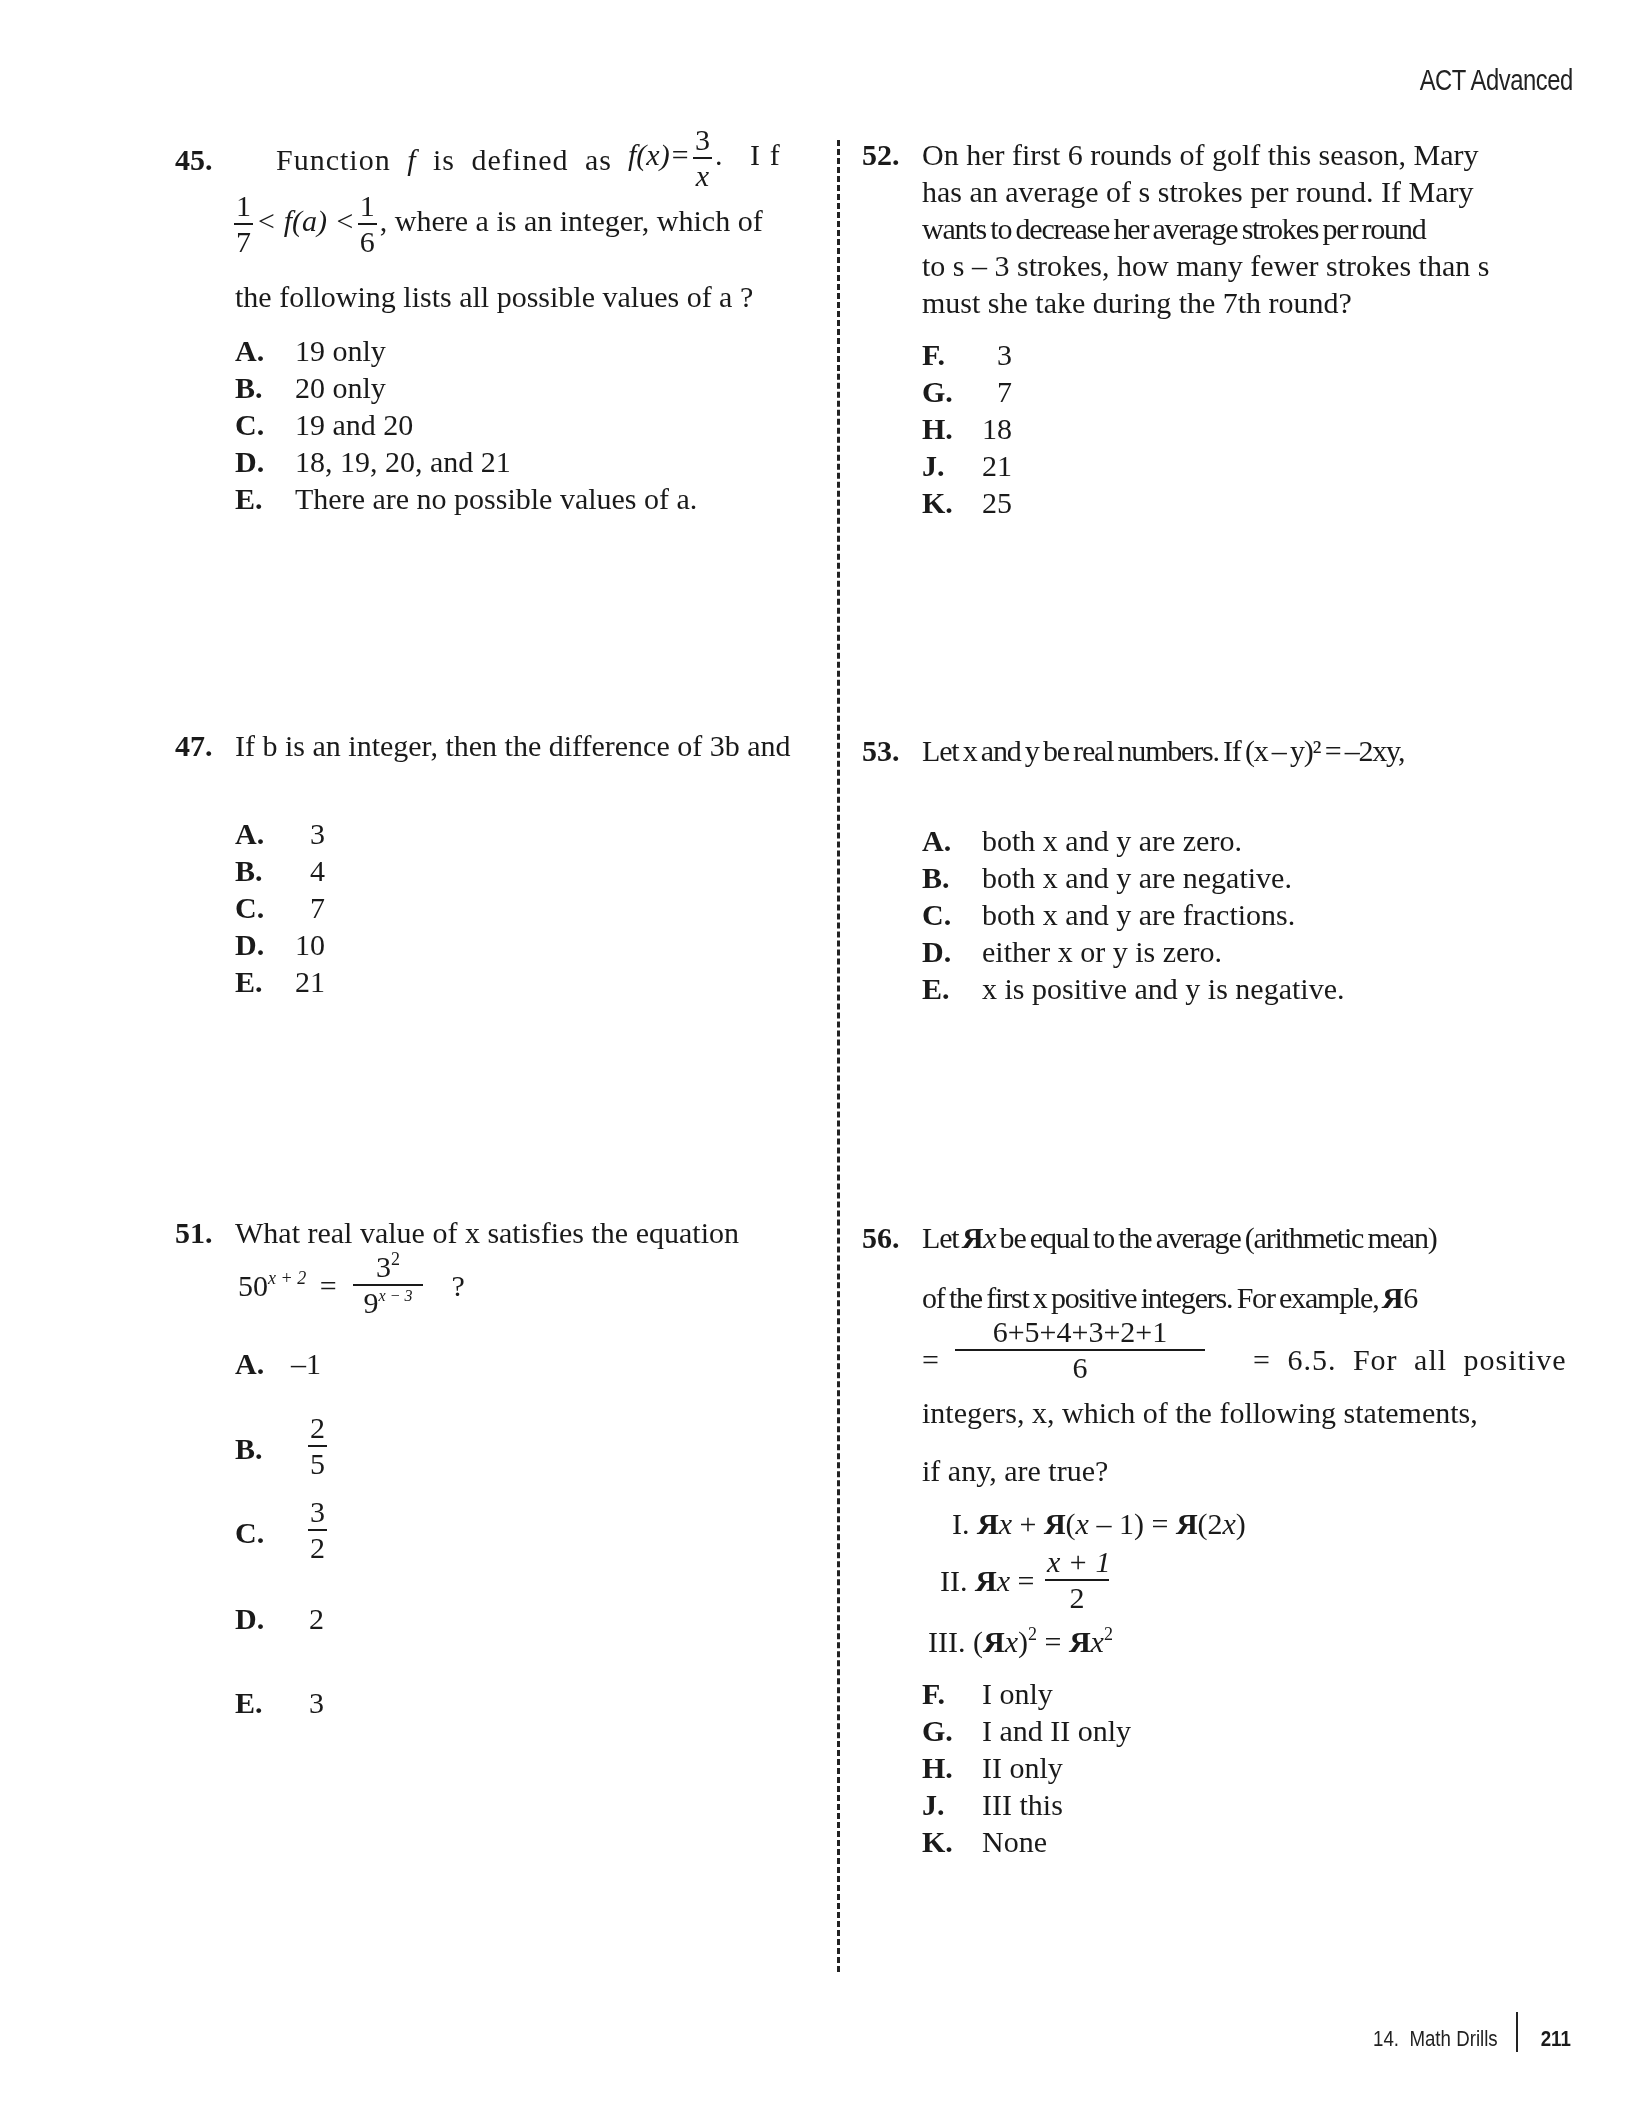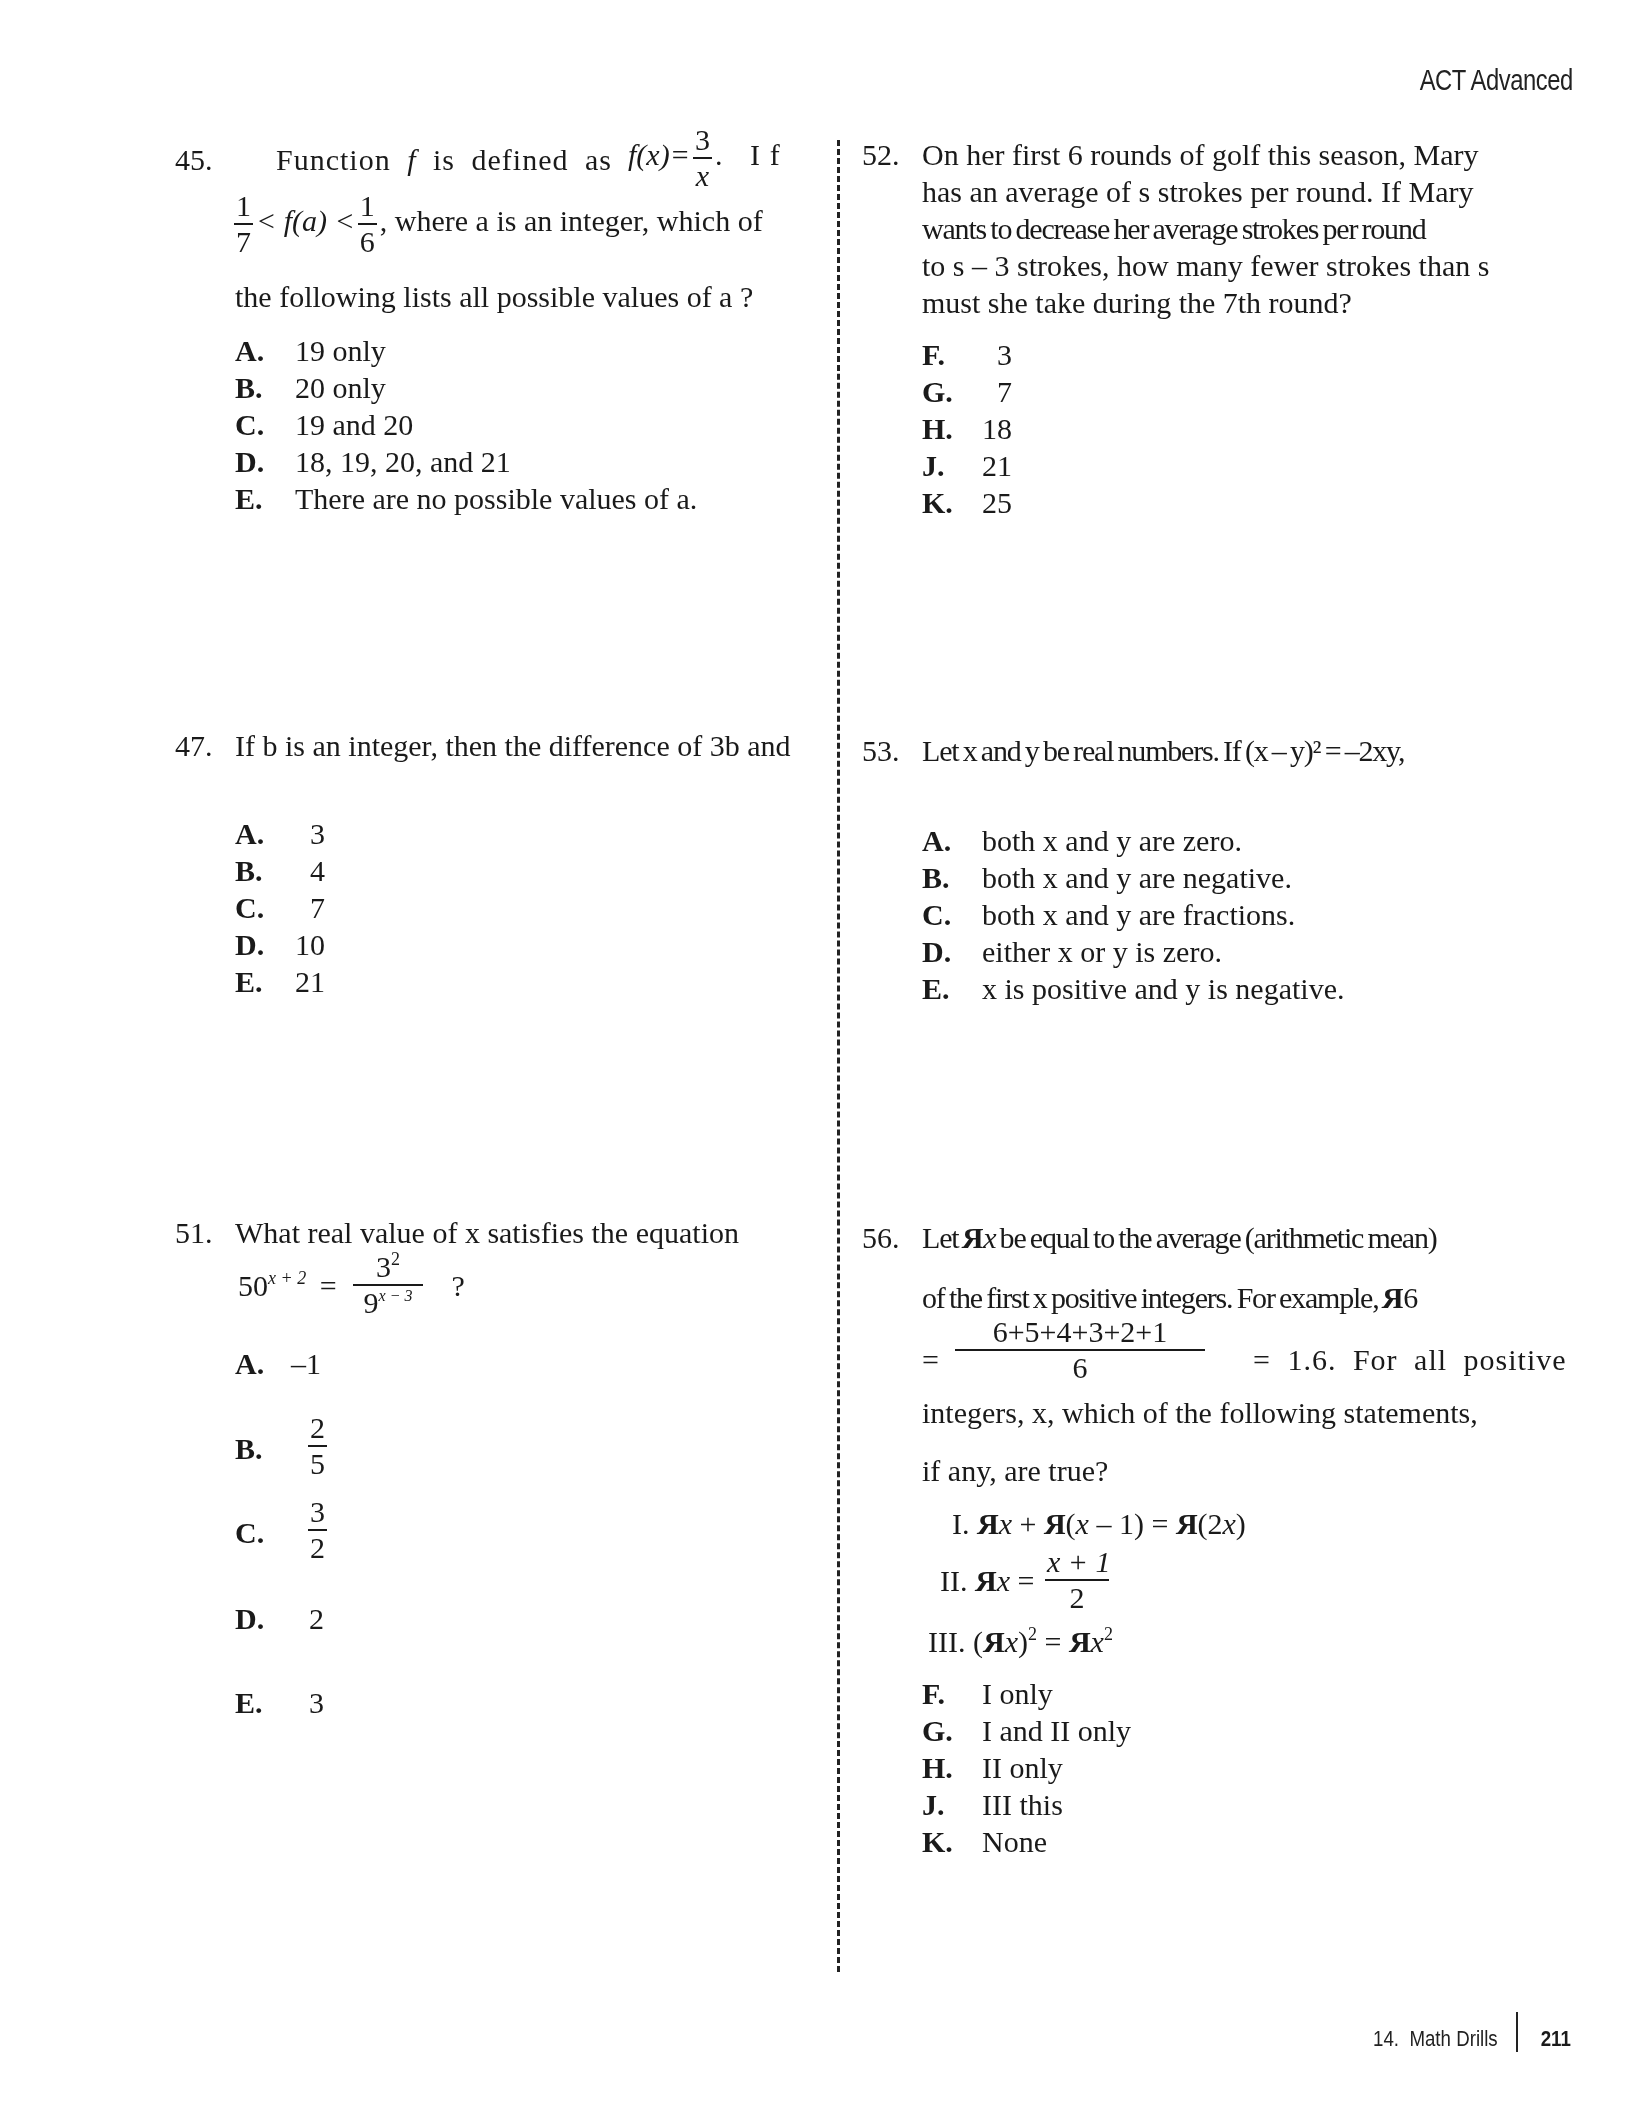--- a/index.html
+++ b/index.html
@@ -3,21 +3,21 @@
 <meta charset="utf-8">
 <style>
   html, body { margin:0; padding:0; background:#ffffff; }
   body { width:1648px; height:2119px; position:relative; overflow:hidden; color:#1a1a1a;
          font-family:"Liberation Serif", "DejaVu Serif", serif; }
   .hdr { position:absolute; right:75px; top:64px; font-family:"Liberation Sans", "DejaVu Sans", sans-serif;
          font-size:29px; letter-spacing:-0.5px; transform:scaleX(0.82); transform-origin:right center; color:#222; }
   .divider { position:absolute; left:837px; top:140px; height:1832px; width:0;
              border-left:3px dashed #222; }
   .q { position:absolute; font-size:30px; line-height:37px; }
-  .qnum { position:absolute; left:0; top:0; font-weight:normal; }
+  .qnum { position:absolute; left:0; top:0; font-weight:bold; }
   .qbody { position:absolute; left:60px; top:0; }
   .ans { position:absolute; font-size:30px; line-height:37px; }
   .ans .row { position:relative; height:37px; }
   .ans .lbl { position:absolute; left:0; font-weight:bold; }
   .ans .val { position:absolute; left:60px; white-space:nowrap; }
   .ans .valr { position:absolute; left:46px; width:44px; text-align:right; white-space:nowrap; }
   i { font-style:italic; }
   .frac { display:inline-block; vertical-align:middle; text-align:center; line-height:1; margin:0 3px; }
   .frac .n { display:block; padding:0 2px 2px; border-bottom:2px solid #1a1a1a; }
   .frac .d { display:block; padding-top:2px; }
@@ -214,21 +214,21 @@
   <span class="qnum">56.</span>
   <div class="qbody" style="white-space:nowrap;">
     <div class="tight" style="position:absolute; top:0;">Let <span class="sym">R</span><i>x</i> <span>be equal to the average (arithmetic mean)</span></div>
     <div class="tight" style="position:absolute; top:60px;"><span>of the first x positive integers. For example,</span> <span class="sym">R</span><span>6</span></div>
     <div style="position:absolute; top:98px; left:0; width:580px;">
       <span style="position:absolute; top:24px; left:0;">=</span>
       <span class="frac" style="position:absolute; left:30px; top:0; width:250px;">
           <span class="n">6+5+4+3+2+1</span>
           <span class="d">6</span>
         </span>
-      <span class="wide" style="position:absolute; top:24px; left:290px;">= 1.6. For all positive</span>
+      <span class="wide" style="position:absolute; top:24px; left:290px;">= 6.5. For all positive</span>
     </div>
     <div style="position:absolute; top:175px;">integers, x, which of the following statements,</div>
     <div style="position:absolute; top:233px;">if any, are true?</div>
   </div>
 </div>
 <div style="position:absolute; left:920px; top:1505px; width:400px; font-size:30px; line-height:37px;">
   <div style="position:absolute; top:0; left:32px; white-space:nowrap;">
     <span>I.</span> <span class="sym">R</span><i>x</i> + <span class="sym">R</span>(<i>x</i> – 1) = <span class="sym">R</span>(2<i>x</i>)
   </div>
   <div style="position:absolute; top:42px; left:20px; white-space:nowrap;">

